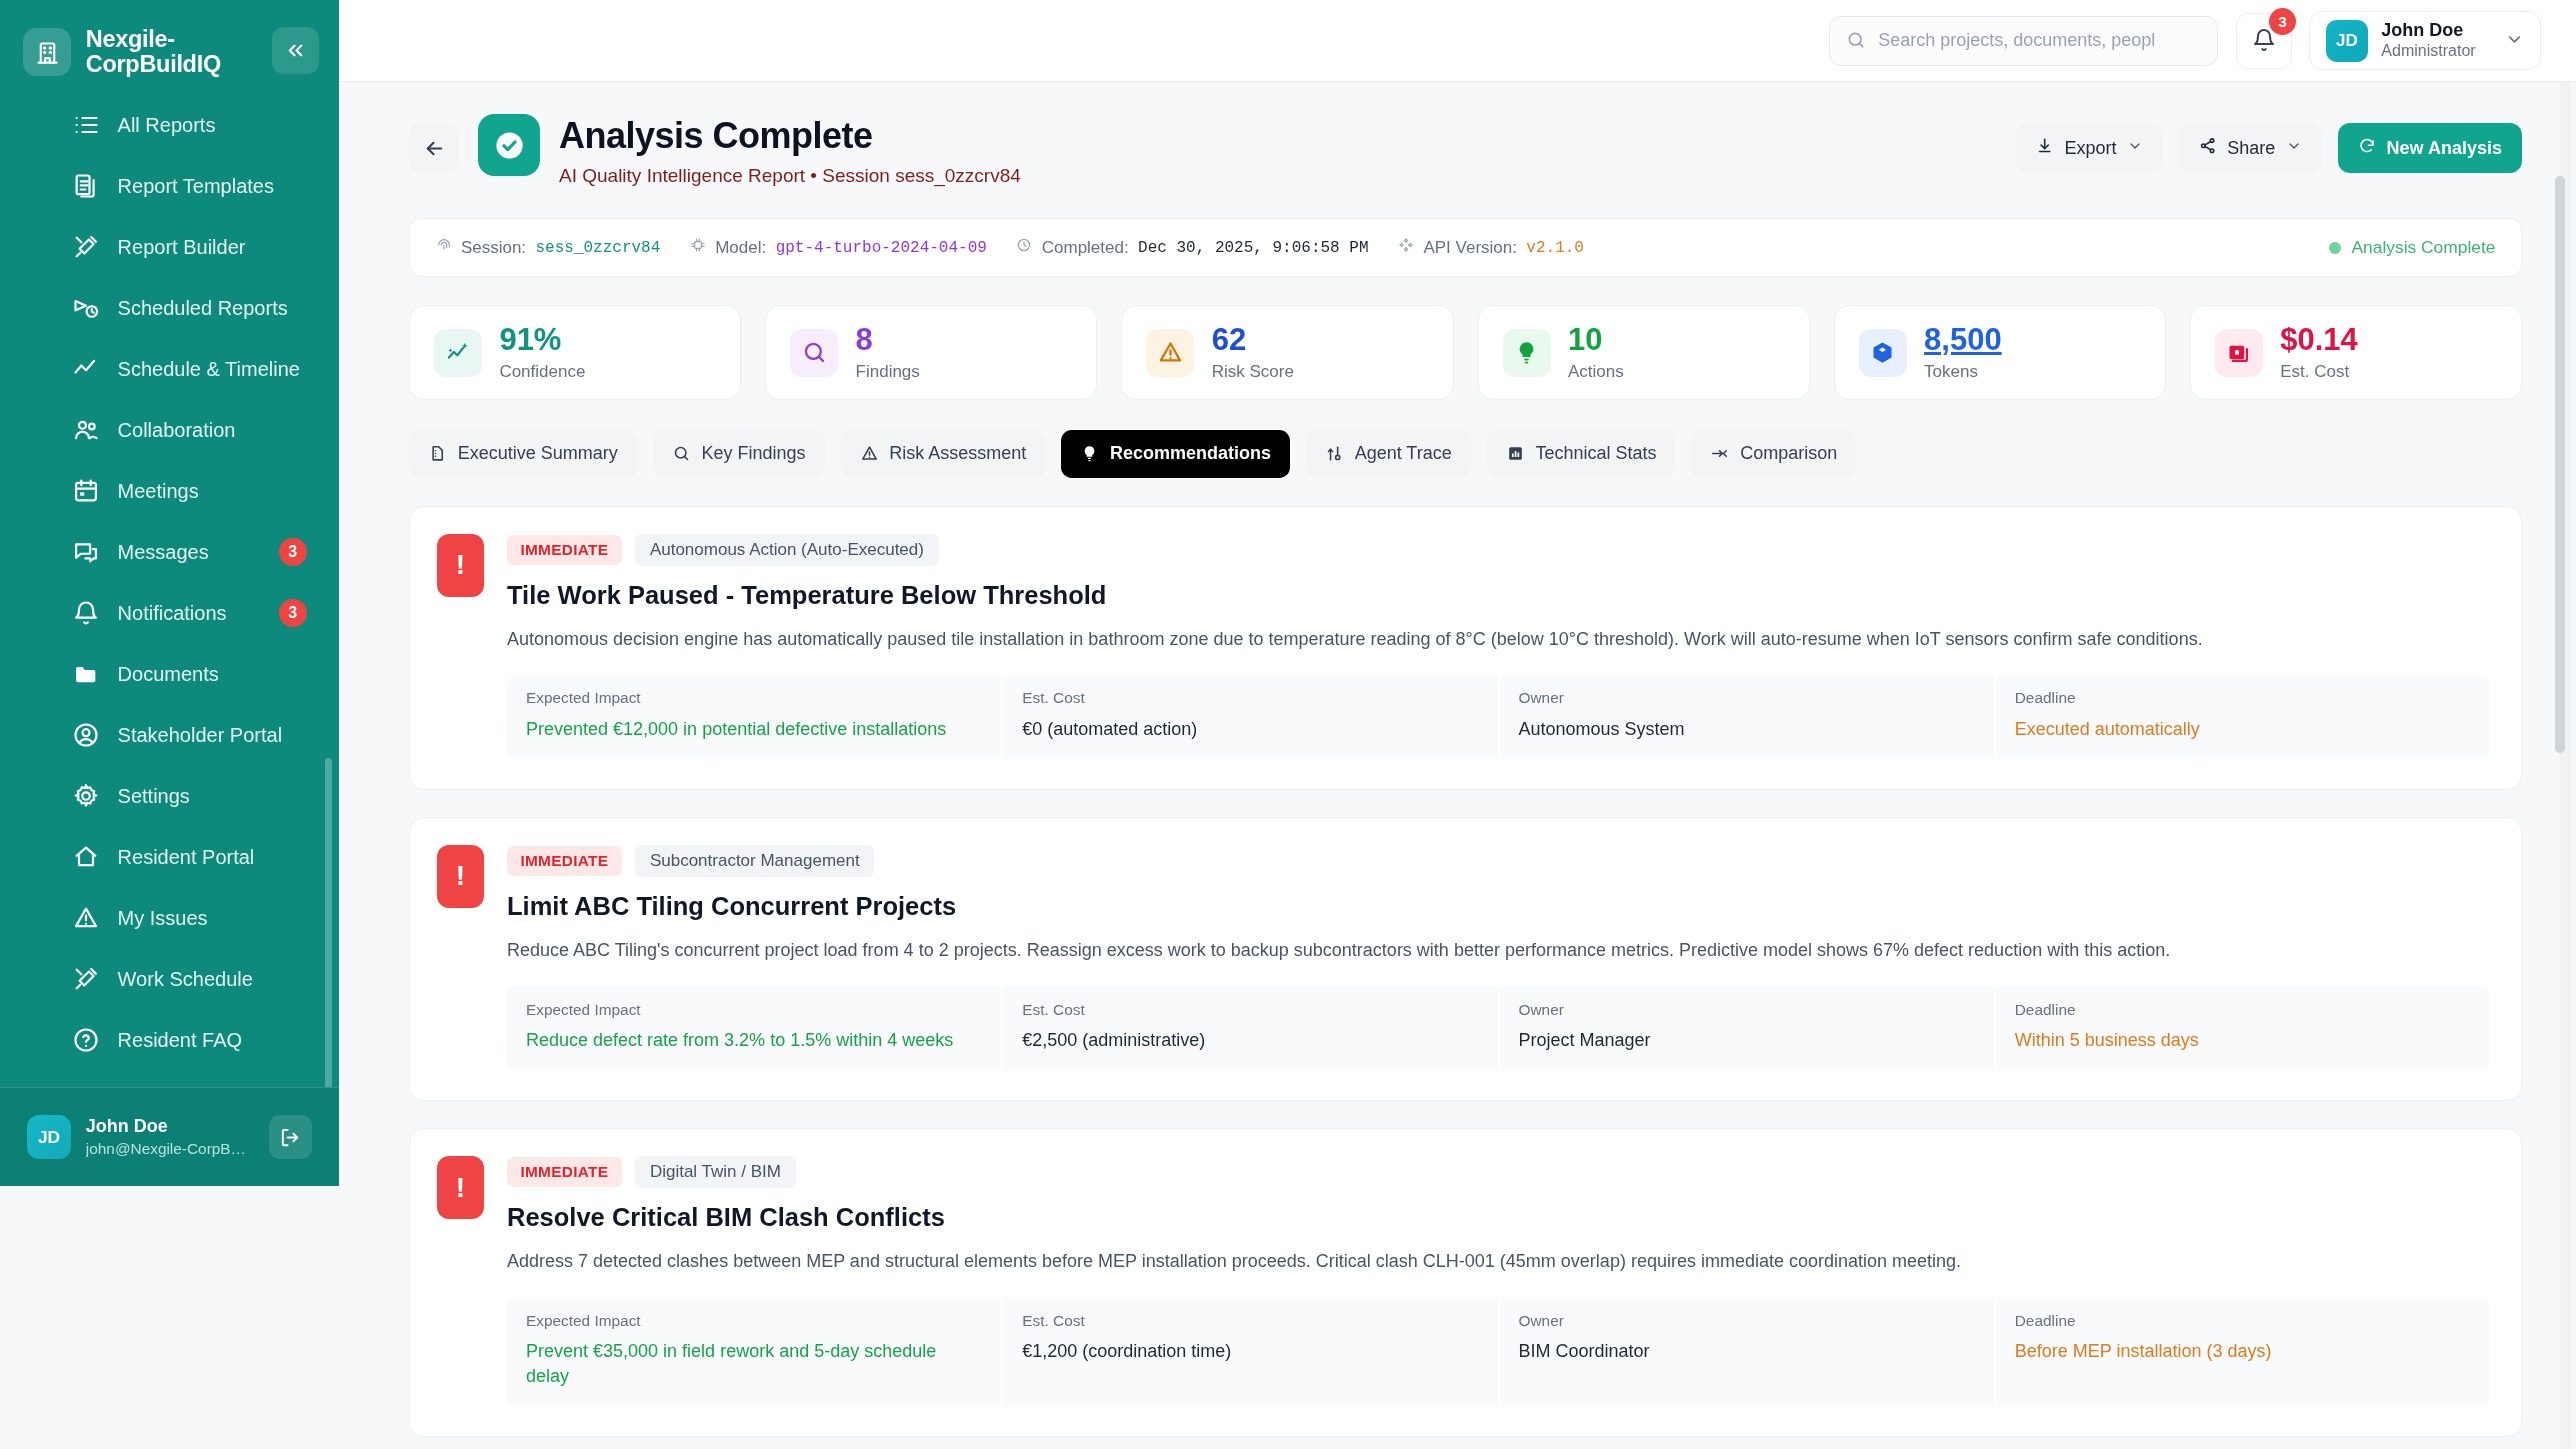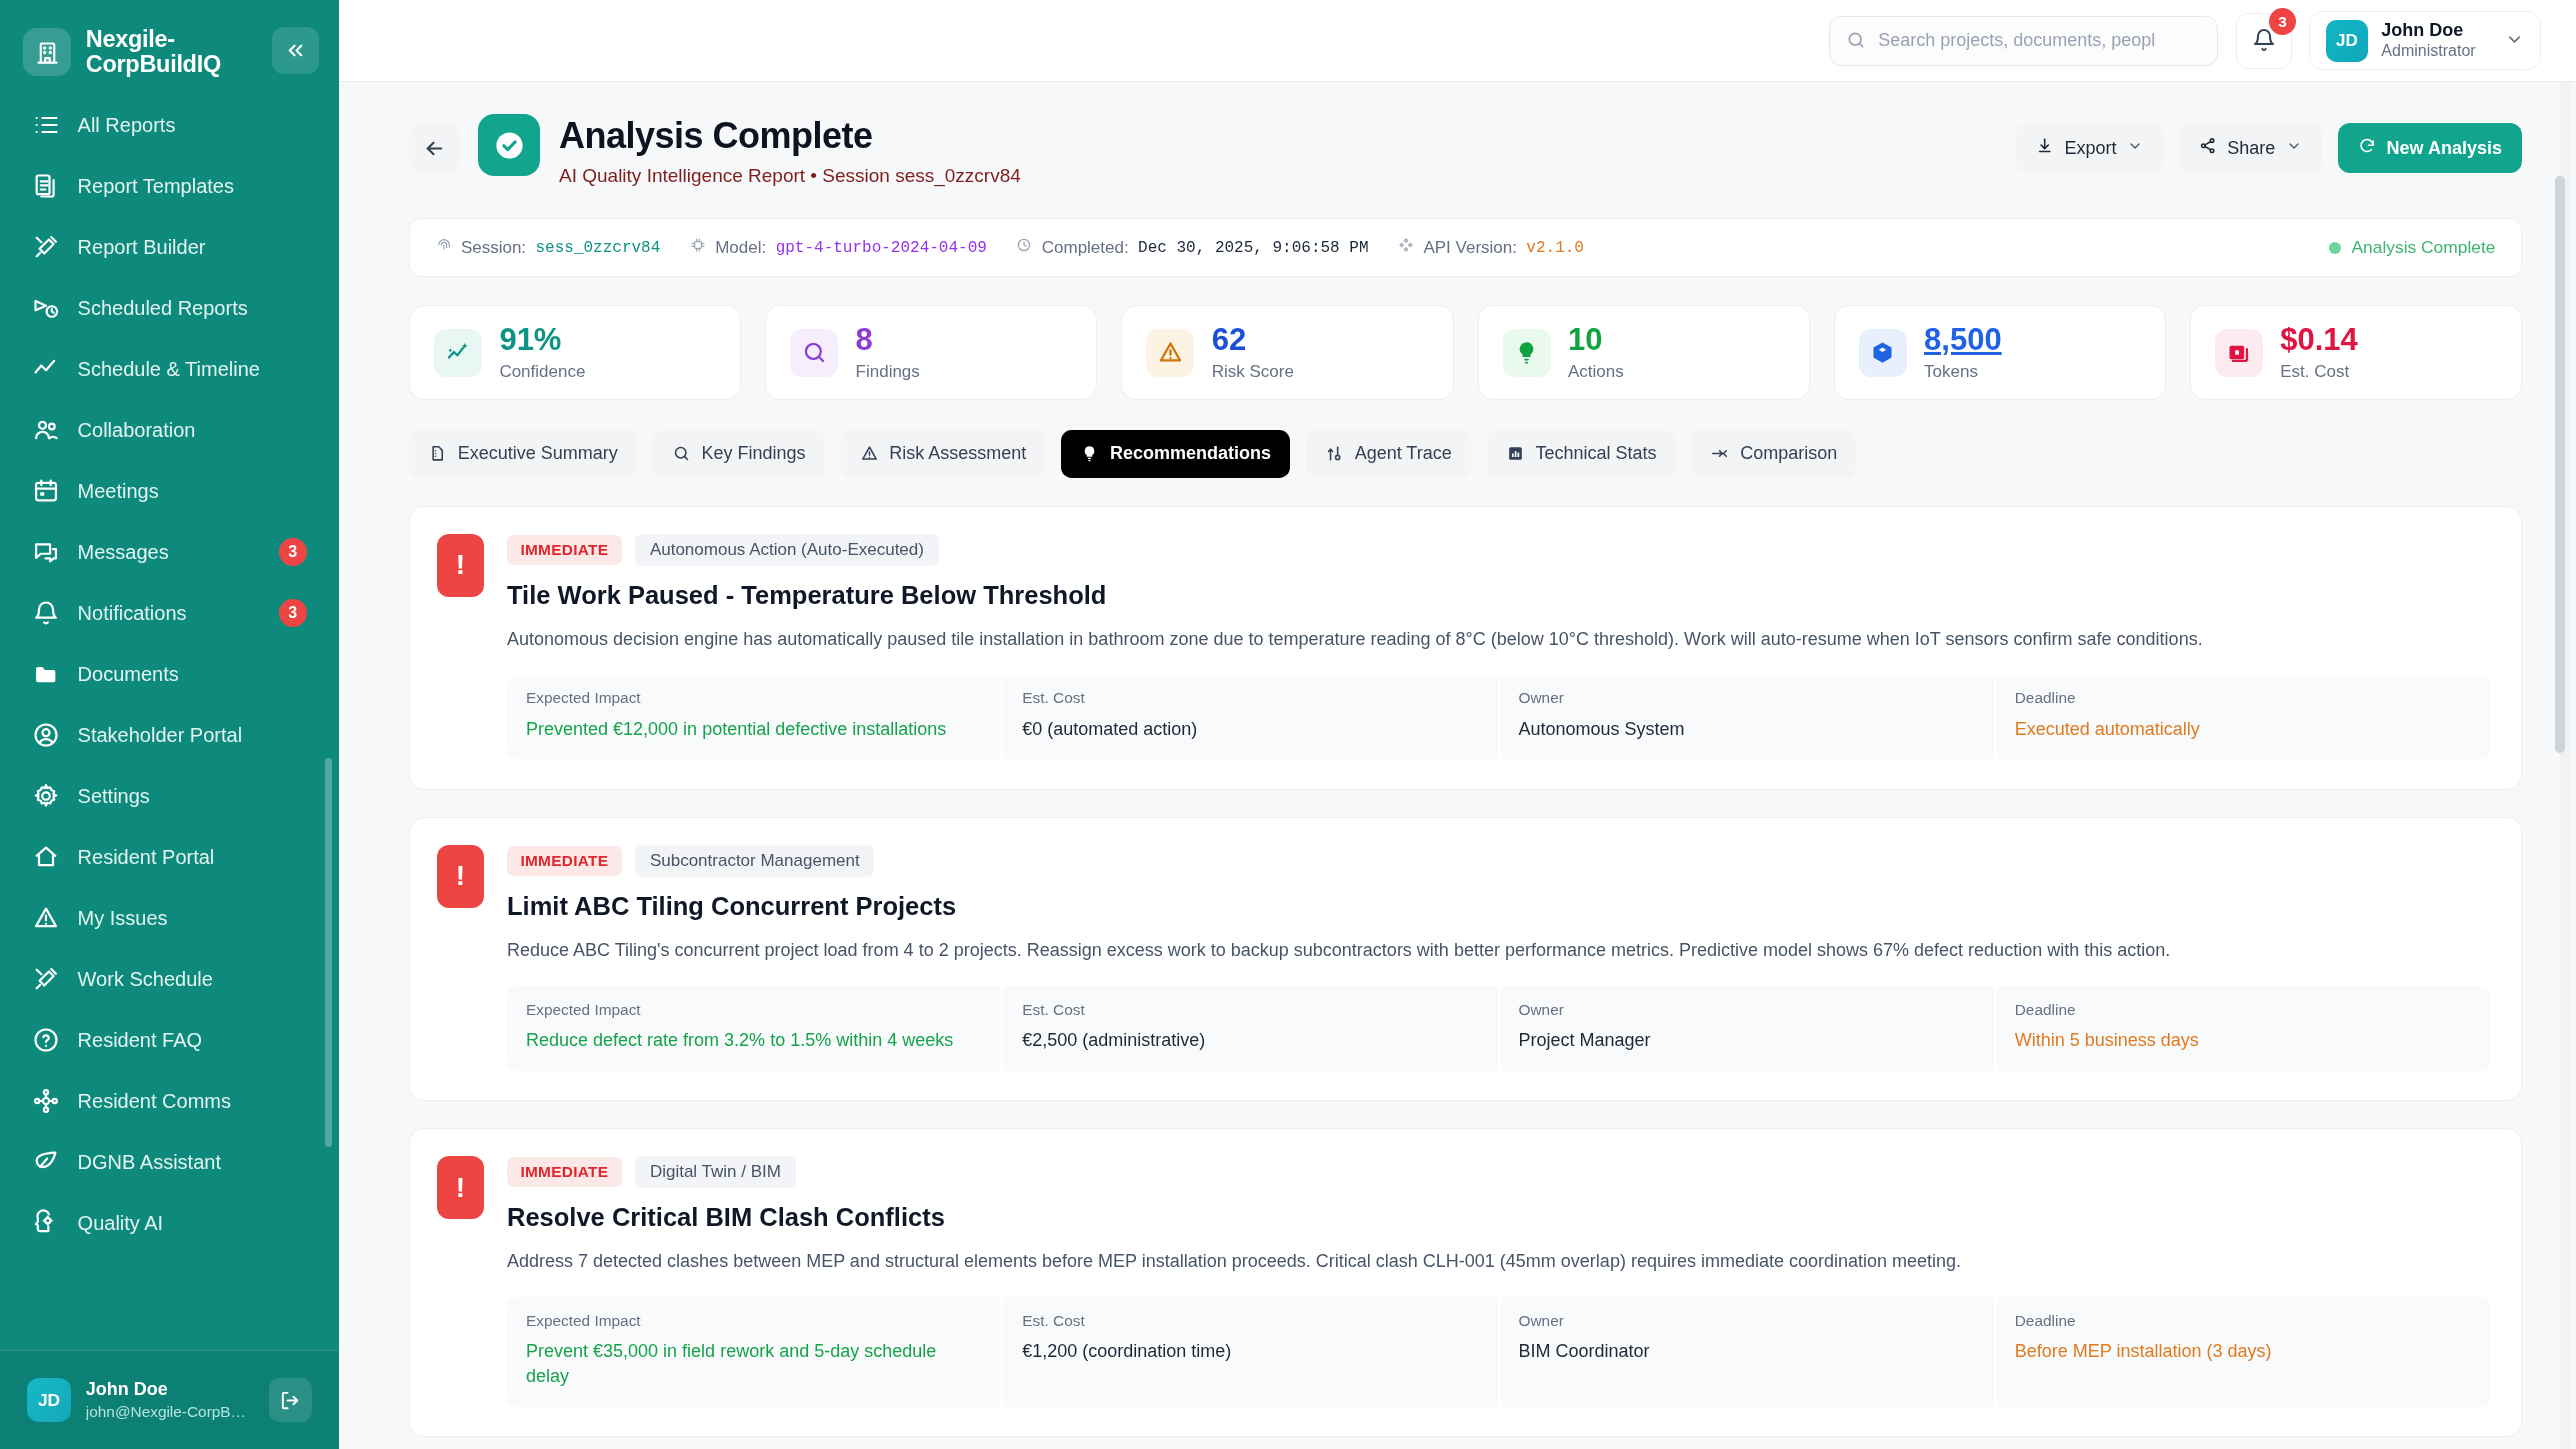--- a/index.html
+++ b/index.html
@@ -6,21 +6,21 @@
   html, body {
     width: 2576px; height: 1449px;
     font-family: "Liberation Sans", sans-serif;
     background: #f7f8fa;
     overflow: hidden;
   }
   .app { display: flex; width: 2576px; height: 1449px; }
 
   
   .sidebar {
-    width: 339px; flex: 0 0 339px; height: 1449px;
+    width: 339px; flex: 0 0 339px; height: 1186px;
     background: #0e8a7d;
     display: flex; flex-direction: column;
     position: relative;
     color: #ffffff;
   }
   .sb-head {
     height: 104px; flex: 0 0 104px;
     display: flex; align-items: center; gap: 14.8px;
     padding: 0 23px;
     background: #0e8a7d;
@@ -42,20 +42,21 @@
     width: 47px; height: 47px; border-radius: 12px;
     background: rgba(255,255,255,0.13);
     display: flex; align-items: center; justify-content: center;
     cursor: pointer;
   }
   .sb-scroll {
     flex: 1 1 auto;
     overflow: hidden;
     padding-top: 0px;
     position: relative;
+    margin-left: 40px;
   }
   .sb-list { padding: 0 17.4px; margin-top: -9.4px; }
   .sb-item {
     display: flex; align-items: center; gap: 17.4px;
     height: 61px; padding: 0 14.8px;
     border-radius: 10.7px;
     cursor: pointer;
     position: relative;
   }
   .sb-item .sb-ico {

